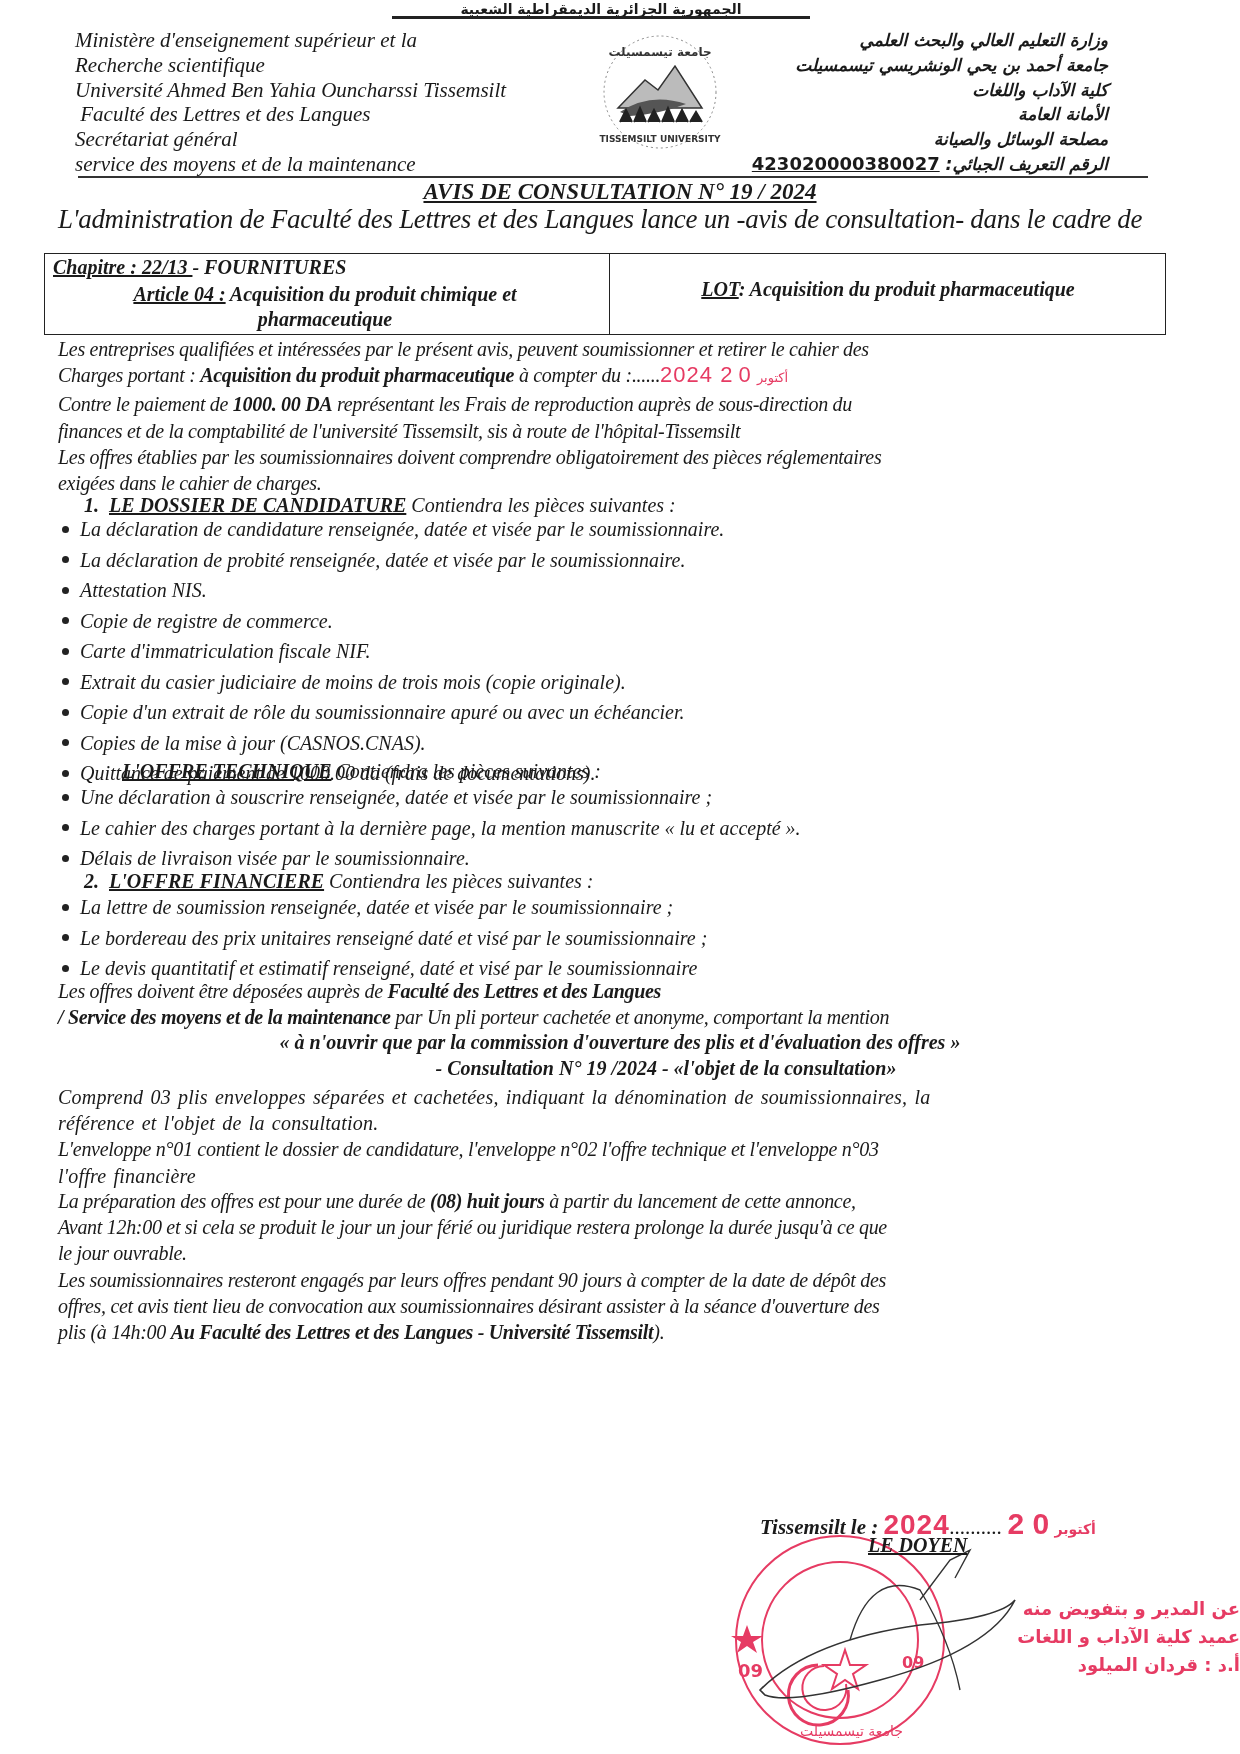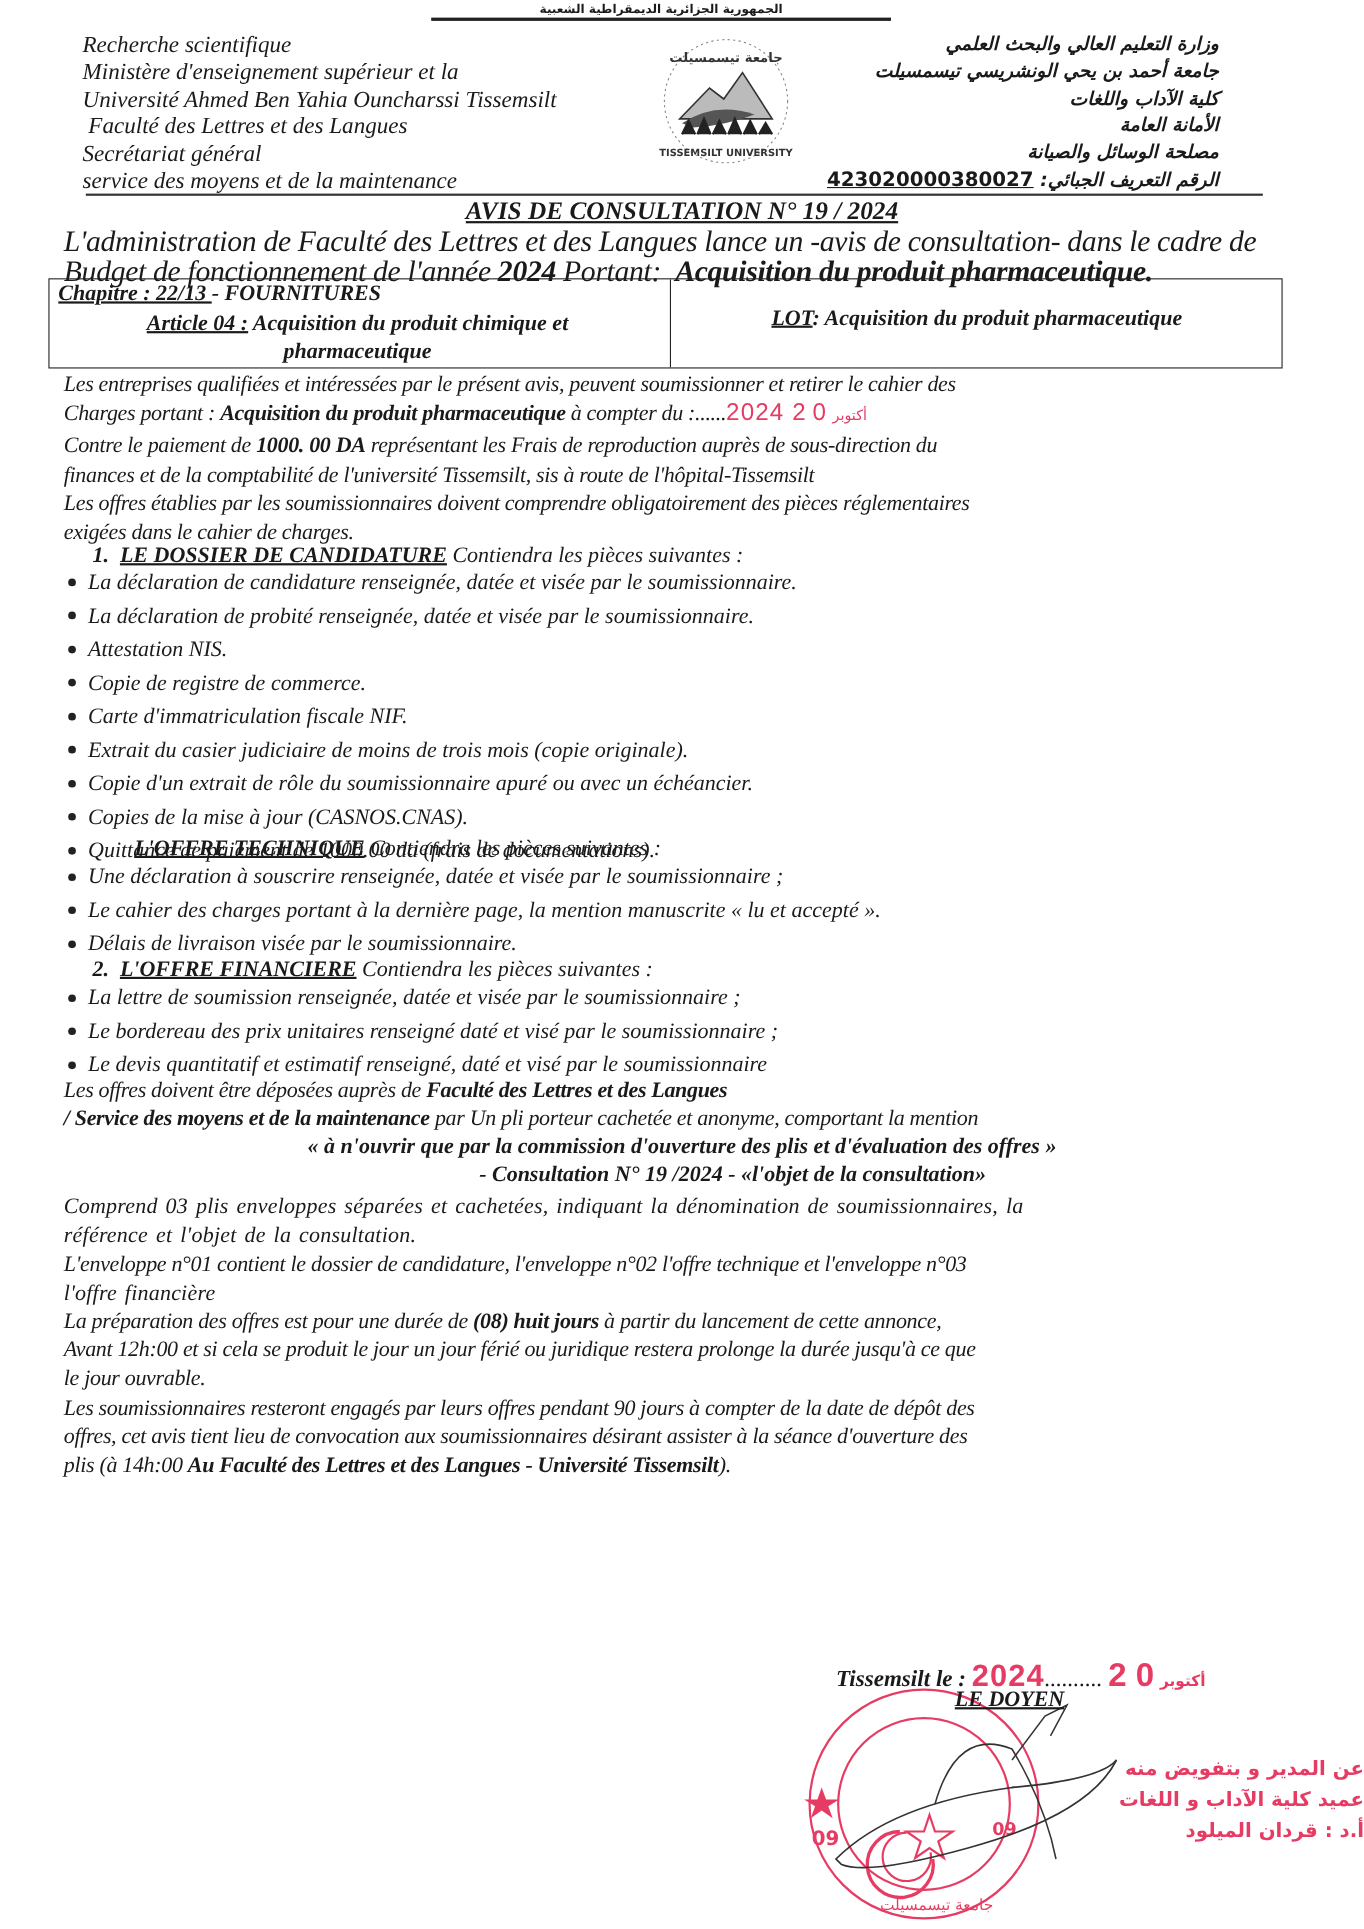--- a/index.html
+++ b/index.html
@@ -4,21 +4,21 @@
 <style>
   html, body { margin:0; padding:0; background:#ffffff; }
   body { width:1240px; height:1754px; position:relative; overflow:hidden;
          font-family:"Liberation Serif","DejaVu Serif",serif; color:#1a1a1a; }
   .abs { position:absolute; }
   .it { font-style:italic; }
   .b { font-weight:bold; }
   .u { text-decoration:underline; }
 
   
-  .banner { left:392px; top:2px; width:418px; height:14px; font-size:11px; font-weight:bold;
+  .banner { left:392px; top:2px; width:418px; height:14px; font-size:14px; font-weight:bold;
             direction:rtl; text-align:center; border-bottom:3px solid #222; line-height:14px;
             font-family:"DejaVu Sans",sans-serif; overflow:hidden; }
 
   
   .hdr-left { left:75px; top:28px; width:480px; font-size:21px; line-height:24.8px; }
   .hdr-left div { white-space:nowrap; }
 
   
   .logo { left:590px; top:30px; width:140px; height:130px; }
 
@@ -66,22 +66,22 @@
   .seal { left:720px; top:1530px; width:300px; height:220px; }
   .sig-ar { left:1010px; top:1595px; width:230px; direction:rtl; text-align:right; color:#e63b63;
             font-family:"DejaVu Sans",sans-serif; font-weight:bold; font-size:18px; line-height:28px; }
 </style>
 </head>
 <body>
 
 <div class="abs banner">الجمهورية الجزائرية الديمقراطية الشعبية</div>
 
 <div class="abs hdr-left it">
+  <div>Ministère d'enseignement supérieur et la</div>
   <div>Recherche scientifique</div>
-  <div>Ministère d'enseignement supérieur et la</div>
   <div>Université Ahmed Ben Yahia Ouncharssi Tissemsilt</div>
   <div style="white-space:pre"> Faculté des Lettres et des Langues</div>
   <div>Secrétariat général</div>
   <div>service des moyens et de la maintenance</div>
 </div>
 
 <svg class="abs logo" viewBox="0 0 140 130">
   <circle cx="70" cy="62" r="56" fill="none" stroke="#888" stroke-width="1" stroke-dasharray="2 3"></circle>
   <path d="M28 78 L55 50 L68 60 L85 36 L112 78 Z" fill="#bbb" stroke="#333" stroke-width="1.5"></path>
   <path d="M30 82 Q60 62 96 74 Q70 84 40 86 Z" fill="#555"></path>
@@ -101,23 +101,20 @@
     <span class="num">423020000380027</span>
   </div>
 </div>
 
 <div class="abs hdr-rule"></div>
 
 <div class="abs title"><span>AVIS DE CONSULTATION  N° 19 / 2024</span></div>
 
 <div class="abs intro">
   <div>L'administration de Faculté des Lettres et des Langues lance un -avis de consultation- dans le cadre de</div>
-  <div>
-    <span>Budget de fonctionnement de l'année </span><span class="b">2024</span><span style="white-space:pre"> Portant:  </span><span class="b">Acquisition du produit pharmaceutique.</span>
-  </div>
 </div>
 
 <div class="abs tbl">
   <div class="c1">
     <div class="chap">
       <span class="u">Chapitre : 22/13 </span><span>- FOURNITURES</span>
     </div>
     <div class="art">
       <span class="u">Article 04 :</span><span> Acquisition du produit chimique et</span><br>
       <span>pharmaceutique</span>

